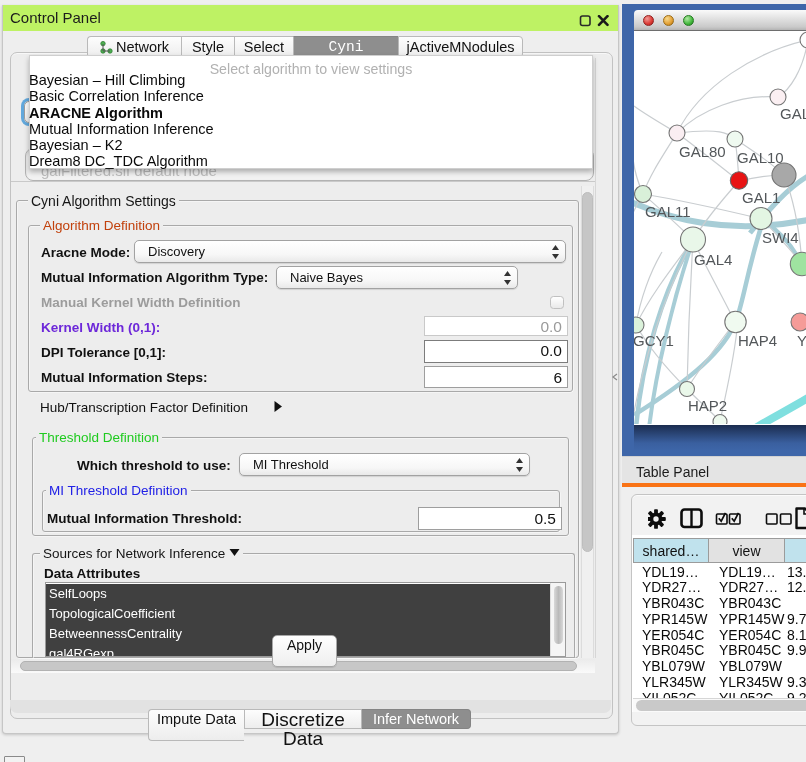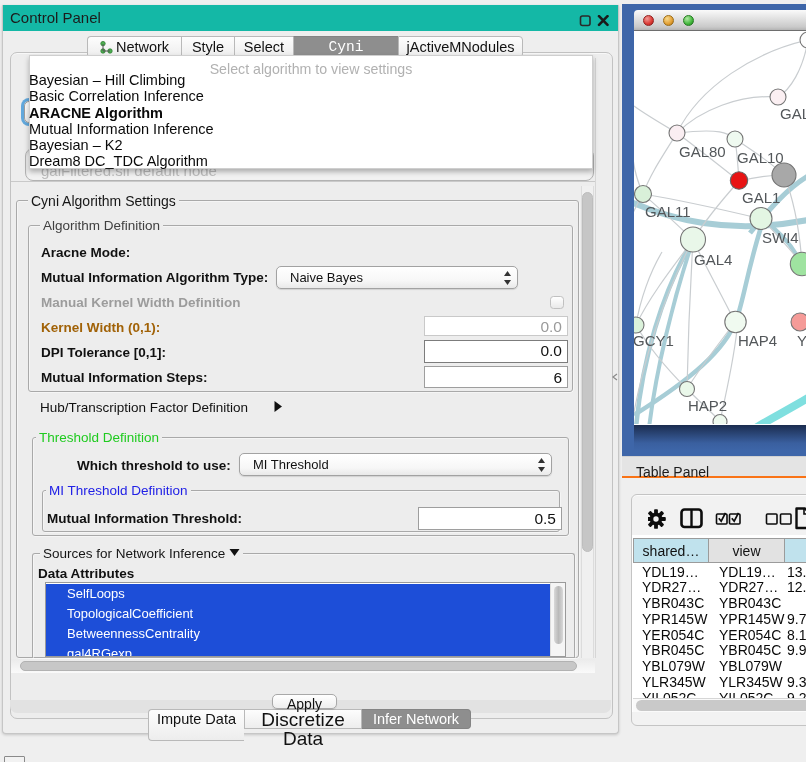--- a/index.html
+++ b/index.html
@@ -1,21 +1,21 @@
 <!DOCTYPE html>
 <html><head>
 <meta charset="utf-8">
 <style>
 * { margin:0; padding:0; box-sizing:border-box; }
 html,body { width:806px; height:762px; background:#efefef; font-family:"Liberation Sans",sans-serif; overflow:hidden; }
 #stage { position:relative; width:806px; height:762px; overflow:hidden; }
 .abs { position:absolute; }
 
 #cpwin { left:2px; top:5px; width:617px; height:729px; background:#eeeeee; border:1px solid #c6c6c6; border-top:none; box-shadow:0 1px 3px rgba(0,0,0,0.18); border-radius:0 0 4px 4px; }
-#cptitle { left:0; top:0; width:615px; height:26px; background:#14b8a6; }
+#cptitle { left:0; top:0; width:615px; height:26px; background:#bef264; }
 #cptitle .t { position:absolute; left:7px; top:4px; font-size:15px; color:#1c1c1c; }
 
 .seg { position:absolute; top:0; height:22px; line-height:21px; font-size:14.5px; color:#111; text-align:center; background:linear-gradient(#fdfdfd,#ededed); border-top:1px solid #b9b9b9; border-bottom:1px solid #b9b9b9; }
 .seg.first { border-left:1px solid #b9b9b9; border-radius:4px 0 0 4px; }
 .seg.last { border-right:1px solid #b9b9b9; border-radius:0 4px 4px 0; }
 .seg.sel { background:#8e8e8e; color:#fff; border-color:#848484; }
 .seg + .seg { border-left:1px solid #b9b9b9; }
 
 #cbox { left:7px; top:47px; width:603px; height:667px; border:1px solid #c2c2c2; border-radius:7px; background:#ededed; box-shadow:inset 0 1px 0 #f8f8f8; }
 .groupbox { position:absolute; border:1px solid #a9a9a9; border-radius:3px; box-shadow:0.5px 0.5px 0 #fdfdfd, inset 0.5px 0.5px 0 #fdfdfd; }
@@ -26,21 +26,21 @@
 .tfield { position:absolute; background:#ffffff; border:1px solid #b9b9b9; font-size:15.5px; color:#111; text-align:right; line-height:21px; padding-right:5px; }
 
 #miniic { left:4px; top:756px; width:21px; height:10px; border:1.5px solid #8a8a8a; background:#f2f2f2; border-radius:1px; }
 
 #bluearea { left:622px; top:4px; width:184px; height:452px; background:#3e66a9; }
 #netwin { position:absolute; left:12px; top:6px; width:172px; height:415px; }
 #nettitle { position:absolute; left:0; top:0; width:172px; height:21px; background:linear-gradient(#fafafa,#c9c9c9 85%,#b3b3b3); border-bottom:1px solid #6e6e6e; border-radius:4px 0 0 0; }
 .light { position:absolute; top:4.5px; width:11px; height:11px; border-radius:50%; }
 #netcanvas { position:absolute; left:0; top:21px; width:172px; height:394px; background:#ffffff; }
 #netshadow { position:absolute; left:0; top:415px; width:172px; height:26px; background:linear-gradient(rgba(13,22,44,0.72),rgba(30,48,88,0.12) 70%,rgba(62,102,169,0)); }
-#tpbar { left:622px; top:456px; width:184px; height:22px; background:#e4e4e4; border-top:1px solid #d2d2d2; border-bottom:2px solid #f97316; }
+#tpbar { left:622px; top:456px; width:184px; height:31px; background:#e4e4e4; border-top:1px solid #d2d2d2; border-bottom:4px solid #f97316; }
 #tpbar .t { position:absolute; left:14px; top:7px; font-size:14px; color:#1c1c1c; }
 #tablecard { left:631px; top:494px; width:184px; height:232px; background:#f2f2f2; border:1px solid #c4c4c4; border-radius:6px; box-shadow:inset 0 1px 0 #fbfbfb; }
 </style>
 </head>
 <body>
 <div id="stage">
 
   <div id="cpwin" class="abs">
     <div id="cptitle" class="abs">
         <span class="t">Control Panel</span>
@@ -92,74 +92,78 @@
       Bayesian – K2<br>
       Dream8 DC_TDC Algorithm
     </div>
   </div>
 
   <div class="groupbox" style="left:16px; top:200px; width:563px; height:458px;">
     <span class="gtitle" style="left:11px; font-size:14px; color:#161616;">Cyni Algorithm Settings</span>
   </div>
 
   <div class="groupbox" style="left:28px; top:225px; width:545px; height:167px;">
-    <span class="gtitle" style="left:11px; font-size:13.5px; color:#404040;">Algorithm Definition</span>
+    <span class="gtitle" style="left:11px; font-size:13.5px; color:#c2410c;">Algorithm Definition</span>
   </div>
   <div class="lbl" style="left:41px; top:245px;">Aracne Mode:</div>
+  <div class="combo" style="left:134px; top:240px; width:432px;">Discovery<svg class="arr" viewBox="0 0 9 16">
+        <path d="M4.5 1 L8 6 L1 6 Z" fill="#333"></path>
+        <path d="M4.5 15 L8 10 L1 10 Z" fill="#333"></path>
+      </svg></div>
   <div class="lbl" style="left:41px; top:270px;">Mutual Information Algorithm Type:</div>
   <div class="combo" style="left:276px; top:266px; width:242px;">Naive Bayes<svg class="arr" viewBox="0 0 9 16">
         <path d="M4.5 1 L8 6 L1 6 Z" fill="#333"></path>
         <path d="M4.5 15 L8 10 L1 10 Z" fill="#333"></path>
       </svg></div>
   <div class="lbl" style="left:41px; top:295px; color:#9c9c9c;">Manual Kernel Width Definition</div>
   <div class="abs" style="left:550px; top:296px; width:14px; height:13px; border:1px solid #c0c0c0; border-radius:3.5px; background:linear-gradient(#ffffff,#e9e9e9);"></div>
-  <div class="lbl" style="left:41px; top:320px; color:#a16207;">Kernel Width (0,1):</div>
+  <div class="lbl" style="left:41px; top:320px; color:#6d28d9;">Kernel Width (0,1):</div>
   <div class="tfield" style="left:424px; top:316px; width:144px; height:20px; line-height:19px; border-color:#c9c9c9; color:#9a9a9a;">0.0</div>
   <div class="lbl" style="left:41px; top:345px;">DPI Tolerance [0,1]:</div>
   <div class="tfield" style="left:424px; top:340px; width:144px; height:23px; border:1.5px solid #7c7c7c; line-height:20px;">0.0</div>
   <div class="lbl" style="left:41px; top:370px;">Mutual Information Steps:</div>
   <div class="tfield" style="left:424px; top:366px; width:144px; height:22px; border-color:#9e9e9e;">6</div>
 
   <div class="abs" style="left:40px; top:400px; font-size:13.5px; color:#111;">Hub/Transcription Factor Definition</div>
   <svg class="abs" style="left:273px; top:400px;" width="10" height="13" viewBox="0 0 10 13">
       <path d="M1.5 1 L9 6.5 L1.5 12 Z" fill="#111"></path>
     </svg>
 
   <div class="groupbox" style="left:32px; top:437px; width:537px; height:99px;">
     <span class="gtitle" style="left:3px; font-size:13.5px; color:#1fcb1f;">Threshold Definition</span>
   </div>
   <div class="lbl" style="left:77px; top:458px;">Which threshold to use:</div>
-  <div class="combo" style="left:239px; top:453px; width:313px;">MI Threshold<svg class="arr" viewBox="0 0 9 16">
+  <div class="combo" style="left:239px; top:453px; width:291px;">MI Threshold<svg class="arr" viewBox="0 0 9 16">
         <path d="M4.5 1 L8 6 L1 6 Z" fill="#333"></path>
         <path d="M4.5 15 L8 10 L1 10 Z" fill="#333"></path>
       </svg></div>
   <div class="groupbox" style="left:42px; top:490px; width:518px; height:42px;">
     <span class="gtitle" style="left:3px; font-size:13.5px; color:#2121e6;">MI Threshold Definition</span>
   </div>
   <div class="lbl" style="left:47px; top:511px;">Mutual Information Threshold:</div>
   <div class="tfield" style="left:418px; top:507px; width:144px; height:23px; border-color:#9e9e9e;">0.5</div>
 
   <div class="groupbox" style="left:32px; top:553px; width:543px; height:105px; border-bottom:none; border-radius:3px 3px 0 0;">
     <span class="gtitle" style="left:7px; font-size:13.5px; color:#161616;">Sources for Network Inference <svg width="11" height="9" viewBox="0 0 11 9" style="vertical-align:1px;">
           <path d="M0.5 1 L10.5 1 L5.5 8 Z" fill="#111"></path>
         </svg></span>
   </div>
-  <div class="lbl" style="left:38px; top:566px;">Data Attributes</div>
+  <div class="lbl" style="left:44px; top:566px;">Data Attributes</div>
   <div class="abs" style="left:45px; top:582px; width:521px; height:75px; background:#ffffff; border:1px solid #9a9a9a; overflow:hidden;">
-    <div style="position:absolute; left:0px; top:1px; width:506px; height:80px; background:#1d4ed8; color:#fff; font-size:13px; line-height:20px; padding-left:21px;">
+    <div style="position:absolute; left:0px; top:1px; width:506px; height:80px; background:#404040; color:#fff; font-size:13px; line-height:20px; padding-left:3px;">
       SelfLoops<br>TopologicalCoefficient<br>BetweennessCentrality<br>gal4RGexp
     </div>
     <div style="position:absolute; right:0; top:0; width:15px; height:75px; background:#f5f5f5; border-left:1px solid #dddddd;"></div>
     <div style="position:absolute; right:2.5px; top:3px; width:9px; height:58px; background:linear-gradient(90deg,#d8d8d8,#b9b9b9 50%,#d8d8d8); border-radius:5px;"></div>
   </div>
 
   <div class="abs" style="left:11px; top:659px; width:584px; height:14px; background:linear-gradient(#ebebeb,#fafafa);"></div>
   <div class="abs" style="left:20px; top:661px; width:557px; height:10px; border-radius:5px; background:#c7c7c7; border:1px solid #b2b2b2;"></div>
 
-  <div class="abs" style="left:272px; top:694px; width:65px; height:15px; border:1px solid #a8a8a8; border-radius:5px; background:linear-gradient(#ffffff,#eeeeee); font-size:14px; color:#111; text-align:center; line-height:19px; box-shadow:0 1px 1px rgba(0,0,0,0.1);">Apply</div>
+  <div class="abs" style="left:272px; top:635px; width:65px; height:32px; border:1px solid #a8a8a8; border-radius:5px; background:linear-gradient(#ffffff,#eeeeee); font-size:14px; color:#111; text-align:center; line-height:19px; box-shadow:0 1px 1px rgba(0,0,0,0.1);">Apply</div>
 
   <div class="abs" style="left:581px; top:186px; width:13px; height:472px; background:#f0f0f0; border-left:1px solid #dcdcdc; border-right:1px solid #dcdcdc;"></div>
   <div class="abs" style="left:582px; top:192px; width:11px; height:360px; border-radius:5.5px; background:#c6c6c6; border:1px solid #bdbdbd;"></div>
 
   <svg class="abs" style="left:612px; top:373px;" width="6" height="8" viewBox="0 0 6 8">
       <path d="M5 1 L1 4 L5 7" fill="none" stroke="#8a8a8a" stroke-width="1.2"></path>
     </svg>
 
   <div id="bluearea" class="abs">
     <div id="netwin">

